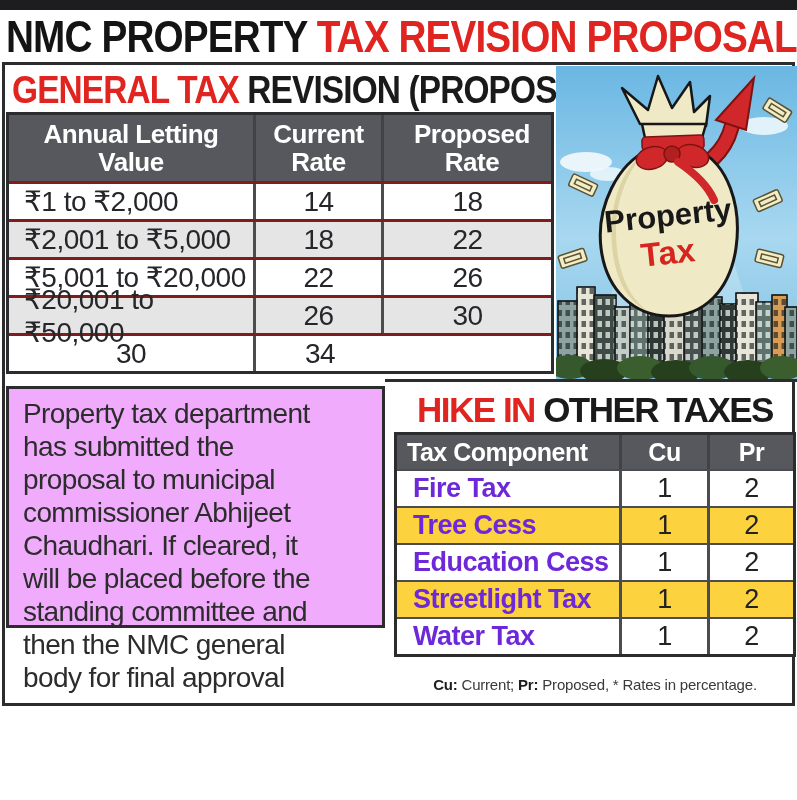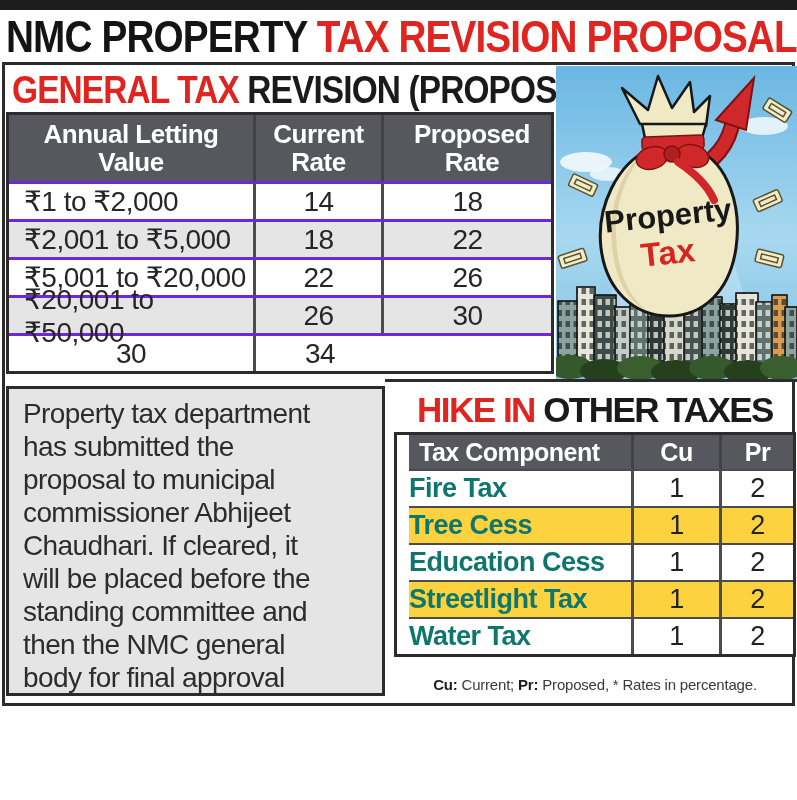--- a/index.html
+++ b/index.html
@@ -23,58 +23,58 @@
 
   
   .gtable { position:absolute; left:6px; top:112px; width:548px;
     border:3px solid #2c2c2e; background:#fff; }
   .grow { display:grid; grid-template-columns:247px 128px 1fr; }
   .gtable .thead { background:#56585e; }
   .gtable .th { height:66px; color:#fff; font-weight:bold; font-size:26px; line-height:1.08;
     display:flex; align-items:center; justify-content:center; text-align:center;
     border-right:3px solid #404248; padding:4px 30px; letter-spacing:-0.5px; }
   .gtable .th:last-child { border-right:none; }
-  .gtable .tr { border-top:3px solid #6d28d9; }
+  .gtable .tr { border-top:3px solid #7f1d1d; }
   .gtable .tr.cyan { background:#e5e5e5; }
   .gtable .td { height:35px; font-size:28px; color:#26262a; letter-spacing:-0.5px;
     display:flex; align-items:center; border-right:3px solid #4b4c50; }
   .gtable .td:last-child { border-right:none; }
   .gtable .td.val { padding-left:15px; }
   .gtable .td.num { justify-content:center; }
 
   
   .illo { position:absolute; left:556px; top:66px; width:241px; height:313px; }
 
   
-  .commentary { position:absolute; left:6px; top:386px; width:379px; height:310px;
-    background:#e5e5e5; border:3px solid #2c2c2e; padding:8px 10px 0 14px;
+  .commentary { position:absolute; left:6px; top:386px; width:379px; height:242px;
+    background:#f0abfc; border:3px solid #2c2c2e; padding:8px 10px 0 14px;
     font-size:28px; line-height:33px; letter-spacing:-0.6px; color:#2c2c2c;
     white-space:pre-line; }
 
   .divider-h { position:absolute; left:385px; top:379px; width:412px; height:3px; background:#2c2c2e; }
 
   
   .hike-heading { position:absolute; left:394px; top:390px; width:402px; text-align:center;
     white-space:nowrap; font-size:35px; font-weight:bold; letter-spacing:-1.5px; color:#1a1a1a; }
 
   .otable { position:absolute; left:394px; top:432px; width:402px;
     border:3px solid #2c2c2e; background:#fff; }
-  .orow { display:grid; grid-template-columns:225px 88px 1fr;margin-left:12px; }
+  .orow { display:grid; grid-template-columns:225px 88px 1fr; }
   .otable .thead { background:#56585e; }
   .otable .th { height:34px; color:#fff; font-weight:bold; font-size:25px;
     display:flex; align-items:center; border-right:3px solid #404248; letter-spacing:-0.5px; }
   .otable .th.name { padding-left:10px; }
   .otable .th.c { justify-content:center; }
   .otable .th:last-child { border-right:none; }
   .otable .tr { border-top:2px solid #4b4c50; }
   .otable .tr.yellow { background:#fcd23e; }
   .otable .td { height:35px; font-size:27px; color:#222; display:flex; align-items:center;
     border-right:3px solid #4b4c50; letter-spacing:-0.5px; }
   .otable .td:last-child { border-right:none; }
-  .otable .td.name { font-weight:bold; padding-left:0; color:#0f766e; }
+  .otable .td.name { font-weight:bold; padding-left:16px; color:#6d28d9; }
   .otable .td.num { justify-content:center; }
 
   .footnote { position:absolute; left:394px; top:668px; width:402px; text-align:center;
     font-size:15px; color:#3a3a3a; letter-spacing:-0.2px;margin-top:8px; }
   .footnote b { color:#1d1d1d; }
 </style>
 </head>
 <body>
 
 <div class="canvas">

